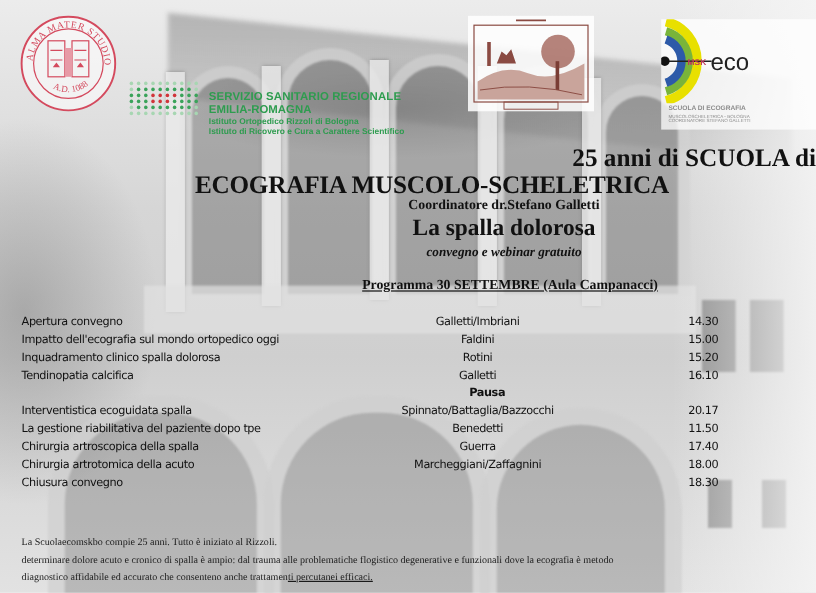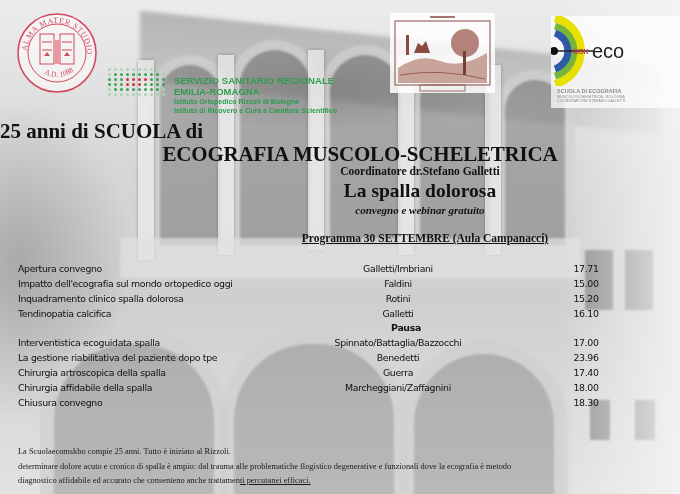--- a/index.html
+++ b/index.html
@@ -49,21 +49,21 @@
     .ssr-t3 { font-size:7px; font-weight:bold; margin-top:2px; }
     .ssr-t4 { font-size:7px; font-weight:bold; margin-top:2px; }
 
     .logo-engraving { position:absolute; left:390px; top:13px; width:105px; height:80px; }
     .logo-msk { position:absolute; left:551px; top:16px; width:122px; height:92px; background:rgba(255,255,255,0.75);padding-left:22px; }
     .msk-school { position:absolute; left:6px; top:72px; font-size:5.5px; color:#8c8c8c; font-weight:bold; line-height:1.2; }
     .msk-school .sub { font-size:3.8px; font-weight:normal; }
 
     
     .titles { position:absolute; left:0; width:680px; text-align:center; font-family:"Liberation Serif", serif; }
-    .t1 { position:absolute; top:119px; left:0; width:680px; text-align:left; font-size:21px; font-weight:bold; }
+    .t1 { position:absolute; top:119px; left:0; width:680px; text-align:right; font-size:21px; font-weight:bold; }
     .t2 { position:absolute; top:142px; left:0; width:720px; text-align:center; font-size:21px; font-weight:bold; letter-spacing:-0.2px; }
     .t3 { position:absolute; top:165px; left:80px; width:680px; text-align:center; font-size:11.5px; font-weight:bold; }
     .t4 { position:absolute; top:180px; left:80px; width:680px; text-align:center; font-size:19.5px; font-weight:bold; }
     .t5 { position:absolute; top:204px; left:80px; width:680px; text-align:center; font-size:11px; font-style:italic; font-weight:bold; }
     .t6 { position:absolute; top:232px; left:85px; width:680px; text-align:center; font-size:11.5px; font-weight:bold; text-decoration:underline; }
 
     
     .prog { position:absolute; left:18px; top:261px; width:600px; font-family:"DejaVu Sans", sans-serif; font-size:9.4px; letter-spacing:-0.35px;text-align:center; }
     .row { position:relative; height:15px; line-height:15px; }
     .row .title { position:absolute; left:0; white-space:nowrap; }
@@ -236,21 +236,21 @@
     <div class="t3">Coordinatore dr.Stefano Galletti</div>
     <div class="t4">La spalla dolorosa</div>
     <div class="t5">convegno e webinar gratuito</div>
     <div class="t6">Programma 30 SETTEMBRE (Aula Campanacci)</div>
   </div>
 
   <div class="prog">
     <div class="row">
       <span class="title">Apertura  convegno</span>
       <span class="speaker">Galletti/Imbriani</span>
-      <span class="time">17.71</span>
+      <span class="time">14.30</span>
     </div>
     <div class="row">
       <span class="title">Impatto dell'ecografia sul mondo ortopedico oggi</span>
       <span class="speaker">Faldini</span>
       <span class="time">15.00</span>
     </div>
     <div class="row">
       <span class="title">Inquadramento clinico spalla  dolorosa</span>
       <span class="speaker">Rotini</span>
       <span class="time">15.20</span>
@@ -261,34 +261,34 @@
       <span class="time">16.10</span>
     </div>
     <div class="row pause">
       <span class="title"></span>
       <span class="speaker">Pausa</span>
       <span class="time"></span>
     </div>
     <div class="row">
       <span class="title">Interventistica ecoguidata spalla</span>
       <span class="speaker">Spinnato/Battaglia/Bazzocchi</span>
-      <span class="time">17.00</span>
+      <span class="time">20.17</span>
     </div>
     <div class="row">
       <span class="title">La gestione riabilitativa del paziente dopo tpe</span>
       <span class="speaker">Benedetti</span>
-      <span class="time">23.96</span>
+      <span class="time">11.50</span>
     </div>
     <div class="row">
       <span class="title">Chirurgia artroscopica della spalla</span>
       <span class="speaker">Guerra</span>
       <span class="time">17.40</span>
     </div>
     <div class="row">
-      <span class="title">Chirurgia affidabile della spalla</span>
+      <span class="title">Chirurgia artrotomica della acuto</span>
       <span class="speaker">Marcheggiani/Zaffagnini</span>
       <span class="time">18.00</span>
     </div>
     <div class="row">
       <span class="title">Chiusura convegno</span>
       <span class="speaker"></span>
       <span class="time">18.30</span>
     </div>
   </div>
 

